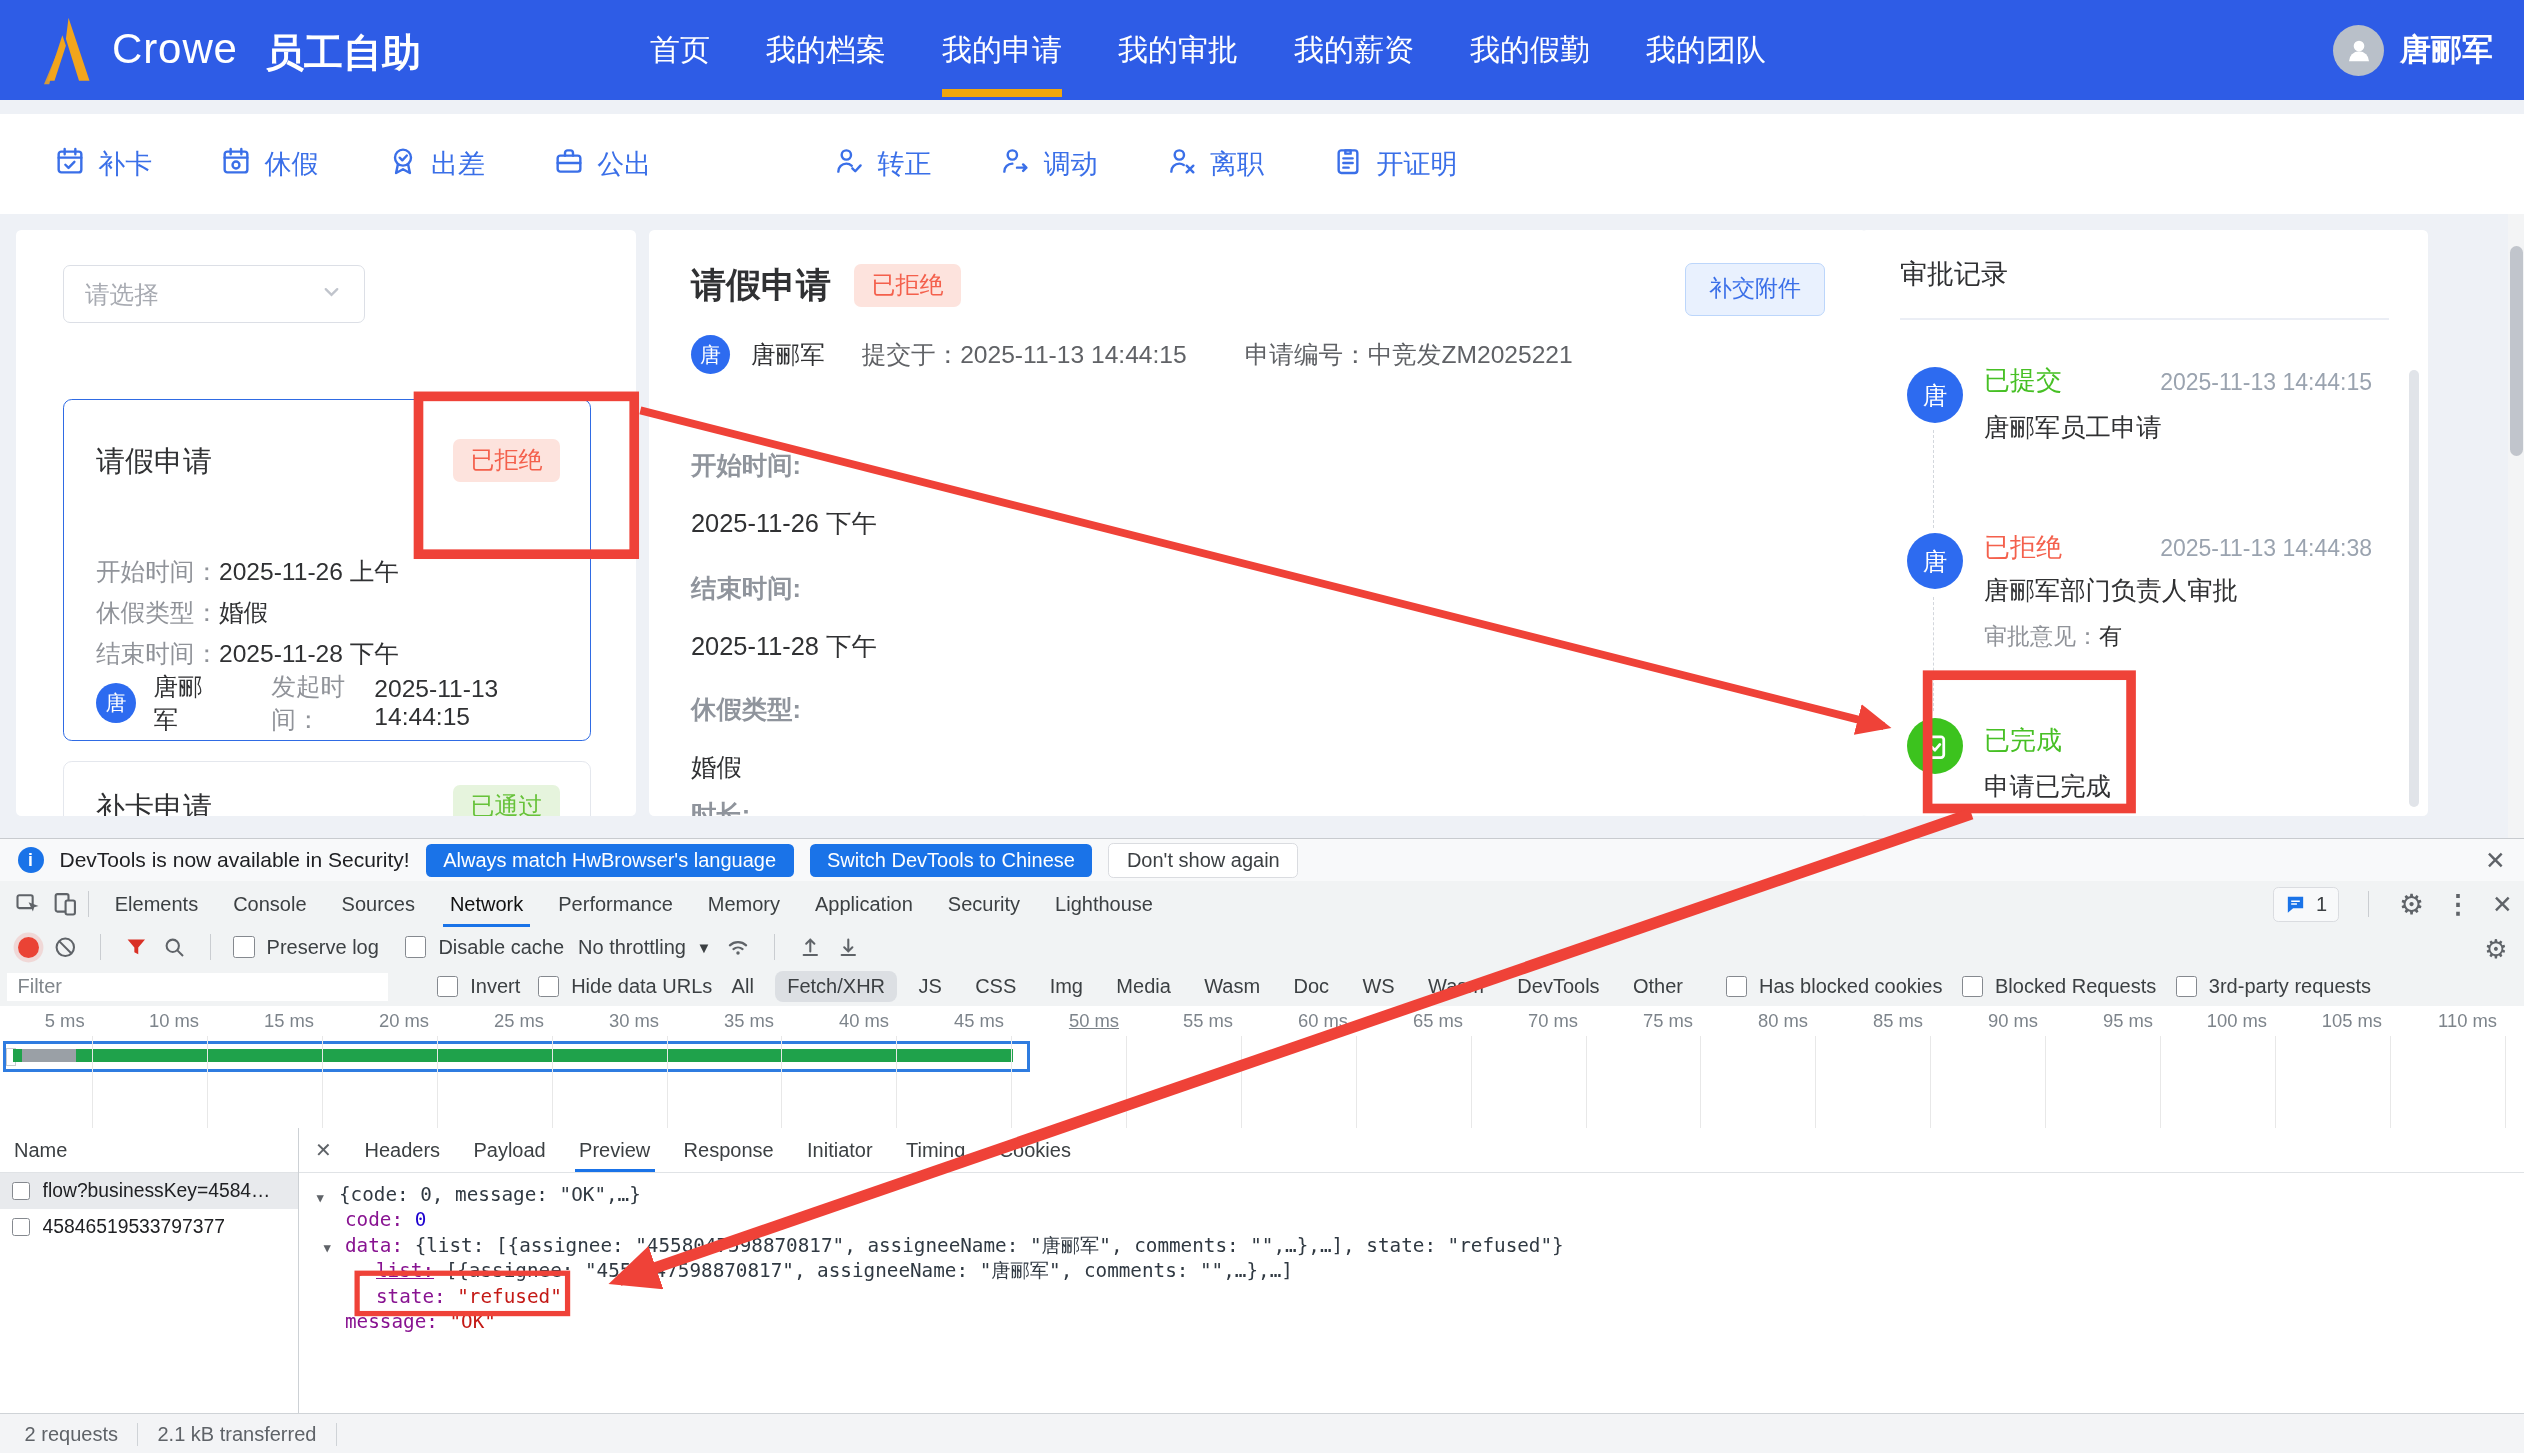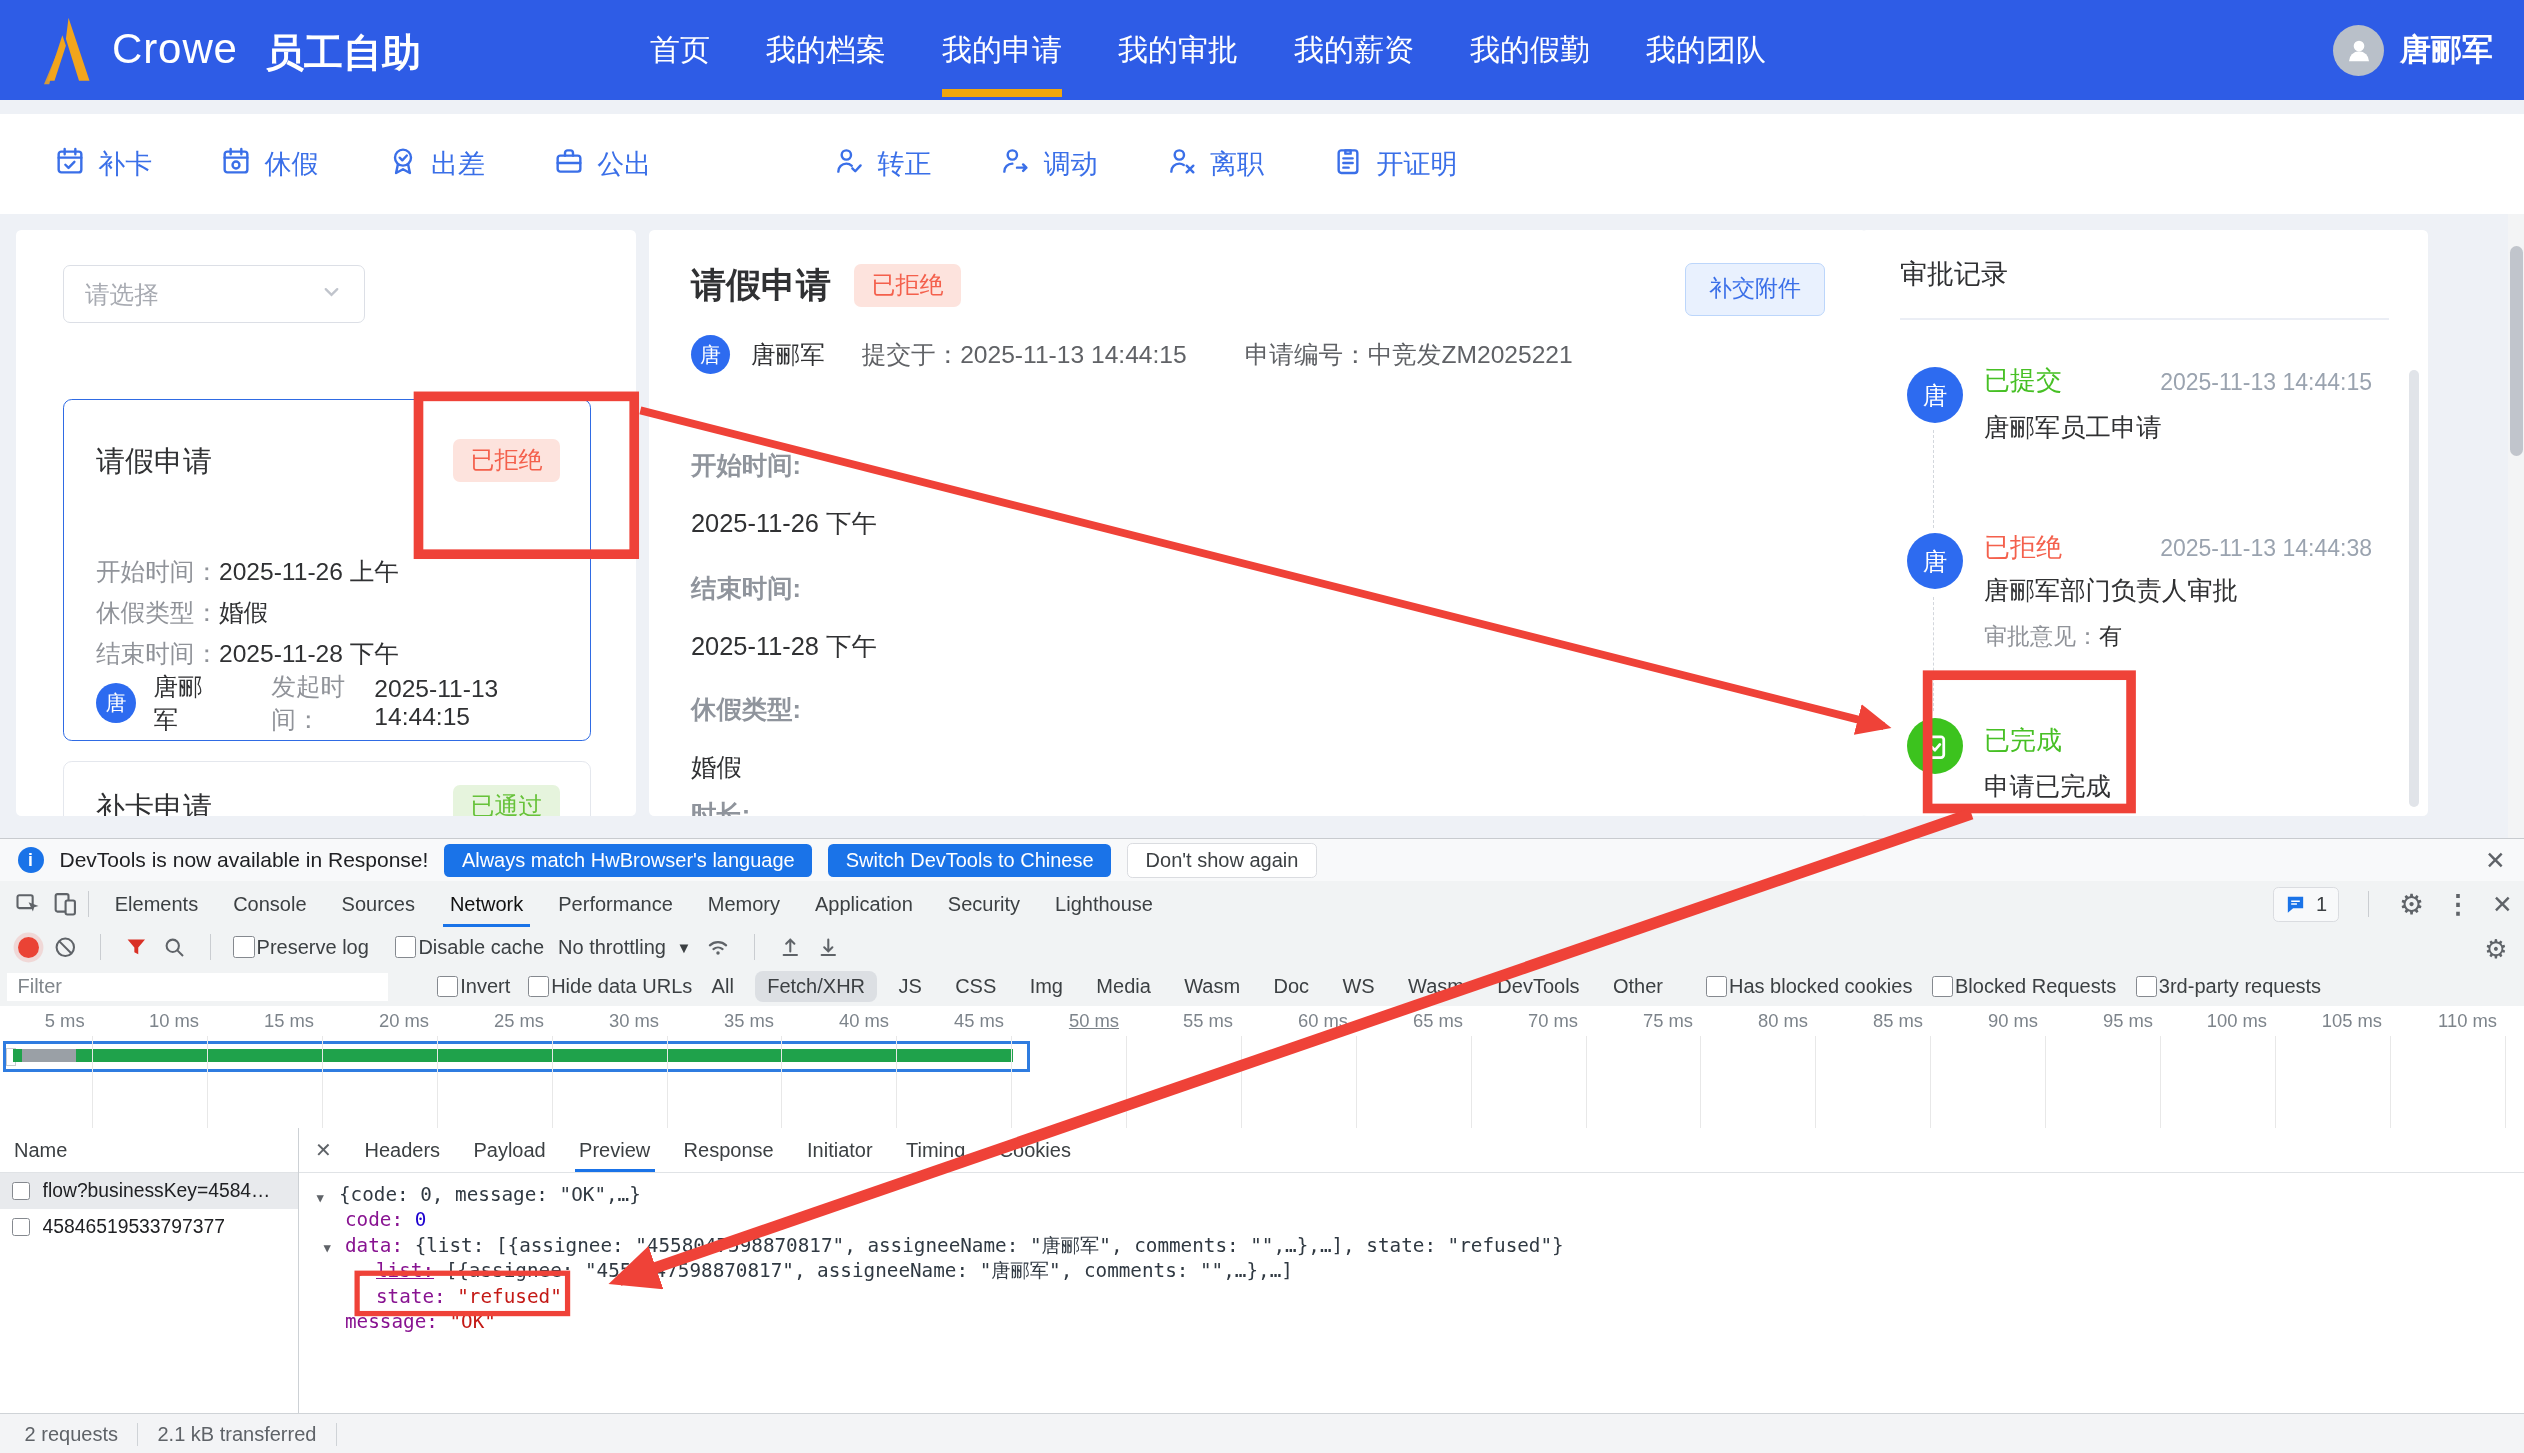--- a/index.html
+++ b/index.html
@@ -76,21 +76,21 @@
   .ic{display:flex;align-items:center;justify-content:center;cursor:pointer;color:#5f6368;}
   .dt-vdiv{width:0.9px;height:26px;background:#cacdd1;margin:0 8.8px;}
   .dt-tab{padding:0 17.5px;height:46px;line-height:46px;color:#3c4043;position:relative;cursor:pointer;white-space:nowrap;}
   .dt-tab.active{color:#111;}
   .dt-tab.active::after{content:"";position:absolute;left:10.5px;right:10.5px;bottom:0;height:3.5px;background:#1a73e8;}
   .dt-right{position:absolute;right:12.3px;top:0;height:46px;display:flex;align-items:center;gap:21px;}
   .chat-pill{display:flex;align-items:center;gap:8.8px;border:0.9px solid #dadce0;border-radius:5.3px;height:33px;padding:0 10.5px;background:#f8f9fa;cursor:pointer;color:#3c4043;}
   .net-bar{position:absolute;top:88px;left:0;right:0;height:40px;background:#f1f3f4;border-bottom:0.9px solid #dadce0;display:flex;align-items:center;gap:14px;padding-left:17.5px;}
   .rec-dot{width:21px;height:21px;border-radius:50%;background:#ea4335;box-shadow:0 0 0 4.4px rgba(234,67,53,.15);cursor:pointer;}
   .cb{width:19.3px;height:19.3px;border:1.8px solid #85898f;border-radius:2.6px;background:#fff;flex:0 0 auto;cursor:pointer;}
-  .cbl{display:flex;align-items:center;gap:2px;cursor:pointer;white-space:nowrap;}
+  .cbl{display:flex;align-items:center;gap:12px;cursor:pointer;white-space:nowrap;}
   .ddown{display:flex;align-items:center;gap:10.5px;cursor:pointer;white-space:nowrap;}
   .gear-right{position:absolute;right:17.5px;top:7px;}
   .filter-bar{position:absolute;top:128px;left:0;right:0;height:39px;background:#f1f3f4;border-bottom:0.9px solid #dadce0;display:flex;align-items:center;color:#3c4043;}
   .filter-input{margin-left:7px;width:360px;height:28px;border:none;background:#fff;font-size:20px;padding:0 10.5px;outline:none;color:#202124;font-family:"Liberation Sans",sans-serif;}
   .filter-input::placeholder{color:#80868b;}
   .chip{padding:4.4px 12.3px;border-radius:8px;margin:0 4.4px;cursor:pointer;white-space:nowrap;}
   .chip.active{background:#dcdfe3;}
   .overview{position:absolute;top:167px;left:0;right:0;height:123px;background:#fff;border-bottom:0.9px solid #c9ccd0;overflow:hidden;}
   .gridline{position:absolute;top:30px;bottom:0;width:0.9px;background:#e8e8e8;}
   .tick{position:absolute;top:4.4px;width:96px;text-align:right;font-size:18.4px;color:#7d848b;}
@@ -307,21 +307,21 @@
 
     <div class="win-scroll-track" style="position:absolute;top:0;height:624px">
       <div class="win-scroll-thumb"></div>
     </div>
   </div>
 
   <div class="devtools">
 
     <div class="lang-bar">
       <span class="info-i">i</span>
-      <span class="lang-text">DevTools is now available in Response!</span>
+      <span class="lang-text">DevTools is now available in Security!</span>
       <span class="lang-btn">Always match HwBrowser's language</span>
       <span class="lang-btn">Switch DevTools to Chinese</span>
       <span class="lang-btn plain">Don't show again</span>
       <span class="bar-close">✕</span>
     </div>
 
     <div class="dt-tabs">
       <span class="ic" style="margin-left:14px">
         <svg width="28" height="28" viewBox="0 0 24 24" fill="none" stroke="#5f6368" stroke-width="1.8">
             <rect x="3" y="4.5" width="13" height="11" rx="1.5"></rect>

